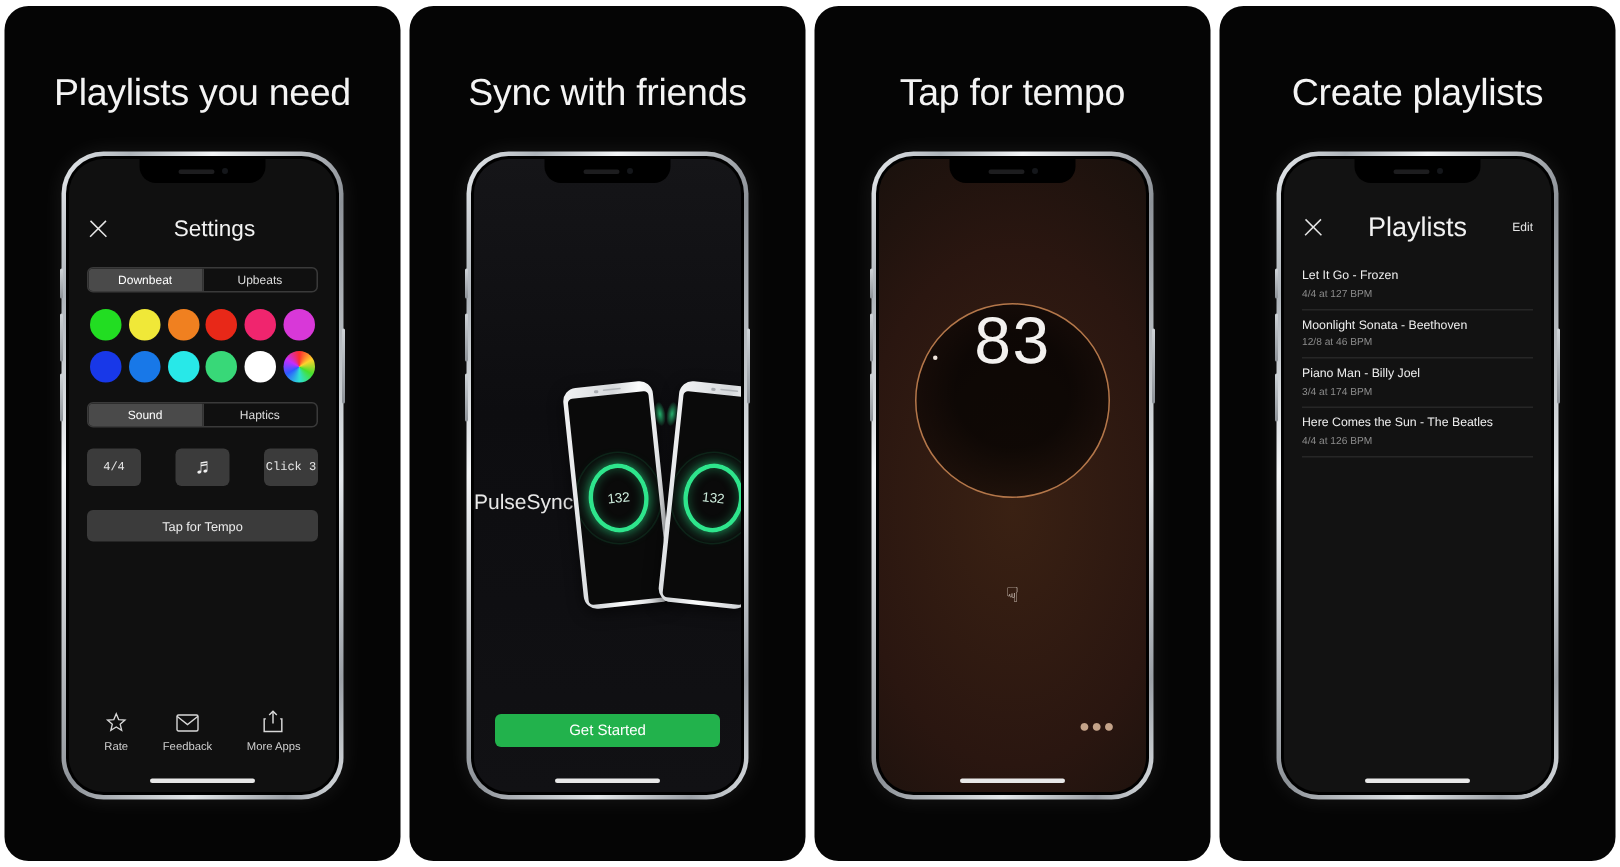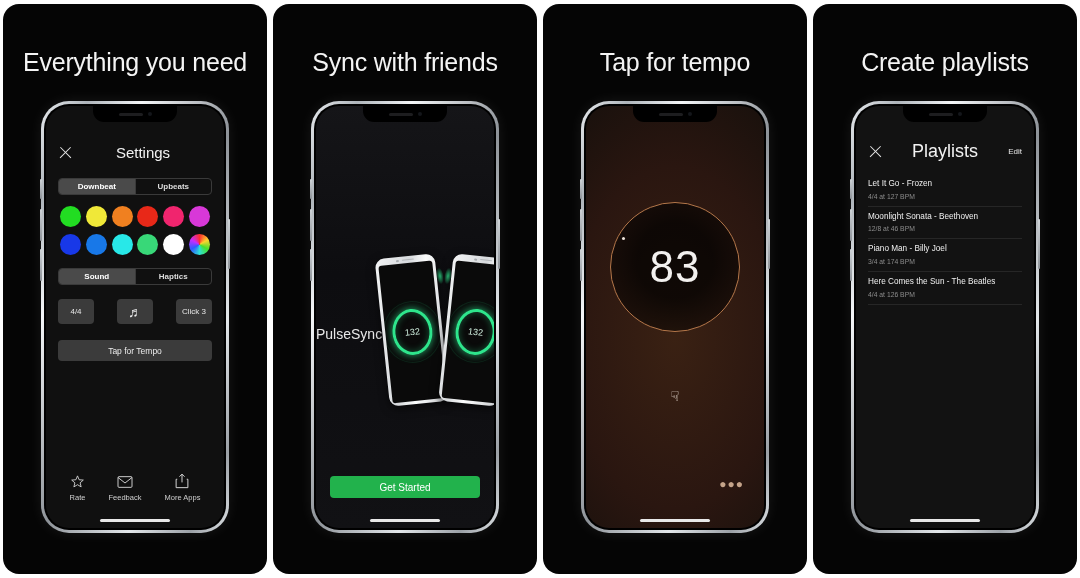--- a/index.html
+++ b/index.html
@@ -113,39 +113,39 @@
     position: absolute; left: 16px; right: 0; text-align: center;
     color: #f2f2f2; font-size: 15px; font-weight: 400;
   }
   .seg {
     display: flex; margin-top: 14px;
     border: 1px solid #3a3a3a; border-radius: 4px; overflow: hidden;
     height: 17px;
   }
   .seg-item {
     flex: 1 1 0; text-align: center; line-height: 15px;
-    font-size: 8px; color: #dcdcdc; background: transparent; font-weight: bold;
+    font-size: 8px; color: #dcdcdc; background: transparent;
   }
   .seg-item.active { background: #4a4a4a; color: #ffffff; }
   .seg-item + .seg-item { border-left: 1px solid #3a3a3a; }
   .swatches {
     margin-top: 11px;
     display: grid;
     grid-template-columns: repeat(6, 1fr);
     row-gap: 7px; column-gap: 4px;
     padding: 0 2px;
   }
   .sw { width: 21px; height: 21px; border-radius: 50%; justify-self: center; }
   .sw.rainbow {
     background: conic-gradient(#ff2d2d,#ffd32d,#46e02d,#2de0d6,#2d5bff,#c52dff,#ff2d2d);
   }
   .sw.white { background: #ffffff; }
   .seg2 { margin-top: 13px; }
   .btn-row {
-    display: flex; gap: 22px; margin-top: 14px; justify-content: space-between;
+    display: flex; gap: 22px; margin-top: 14px; justify-content: space-between; font-family: Liberation Mono, monospace;
   }
   .sq-btn {
     width: 36px; height: 25px; border-radius: 4px;
     background: #3b3b3b;
     display: flex; align-items: center; justify-content: center;
     color: #e6e6e6; font-size: 8px;
   }
   .note-glyph { font-size: 14px; line-height: 1; color: #f0f0f0; }
   .wide-btn {
     margin-top: 16px; height: 21px; border-radius: 4px;
@@ -235,21 +235,21 @@
   
   .screen-tempo {
     background:
       radial-gradient(ellipse 130% 90% at 50% 55%, #3a2113 0%, #2a1610 45%, #17100c 75%, #0c0807 100%);
     display: flex; flex-direction: column; align-items: center;
   }
   .tempo-circle {
     margin-top: 96px;
     width: 130px; height: 130px; border-radius: 50%;
     border: 1px solid #b4774a;
-    display: flex; align-items: center; justify-content: center;
+    display: flex; justify-content: center;
     position: relative;
     background: radial-gradient(circle at 50% 45%, rgba(0,0,0,0.72) 40%, rgba(0,0,0,0.25) 100%);
   }
   .tempo-circle .marker {
     position: absolute; left: 11px; top: 34px;
     width: 3px; height: 3px; border-radius: 50%; background: #efe4db;
   }
   .bpm-value {
     color: #f3f1ef; font-size: 44px; font-weight: 300; letter-spacing: 1px;
   }
@@ -279,21 +279,21 @@
   }
   .pi-title { color: #efefef; font-size: 8.2px; line-height: 1.3; }
   .pi-sub   { color: #8c8c8c; font-size: 6.8px; margin-top: 3px; }
 </style>
 </head>
 <body>
 
 <div class="gallery">
 
   <div class="panel">
-    <div class="panel-title">Everything you need</div>
+    <div class="panel-title">Playlists you need</div>
 
     <div class="phone">
       <div class="side-btn sb-left1"></div>
       <div class="side-btn sb-left2"></div>
       <div class="side-btn sb-left3"></div>
       <div class="side-btn sb-right"></div>
       <div class="phone-inner">
         <div class="screen screen-settings">
           <div class="notch">
             <span class="spk"></span>

